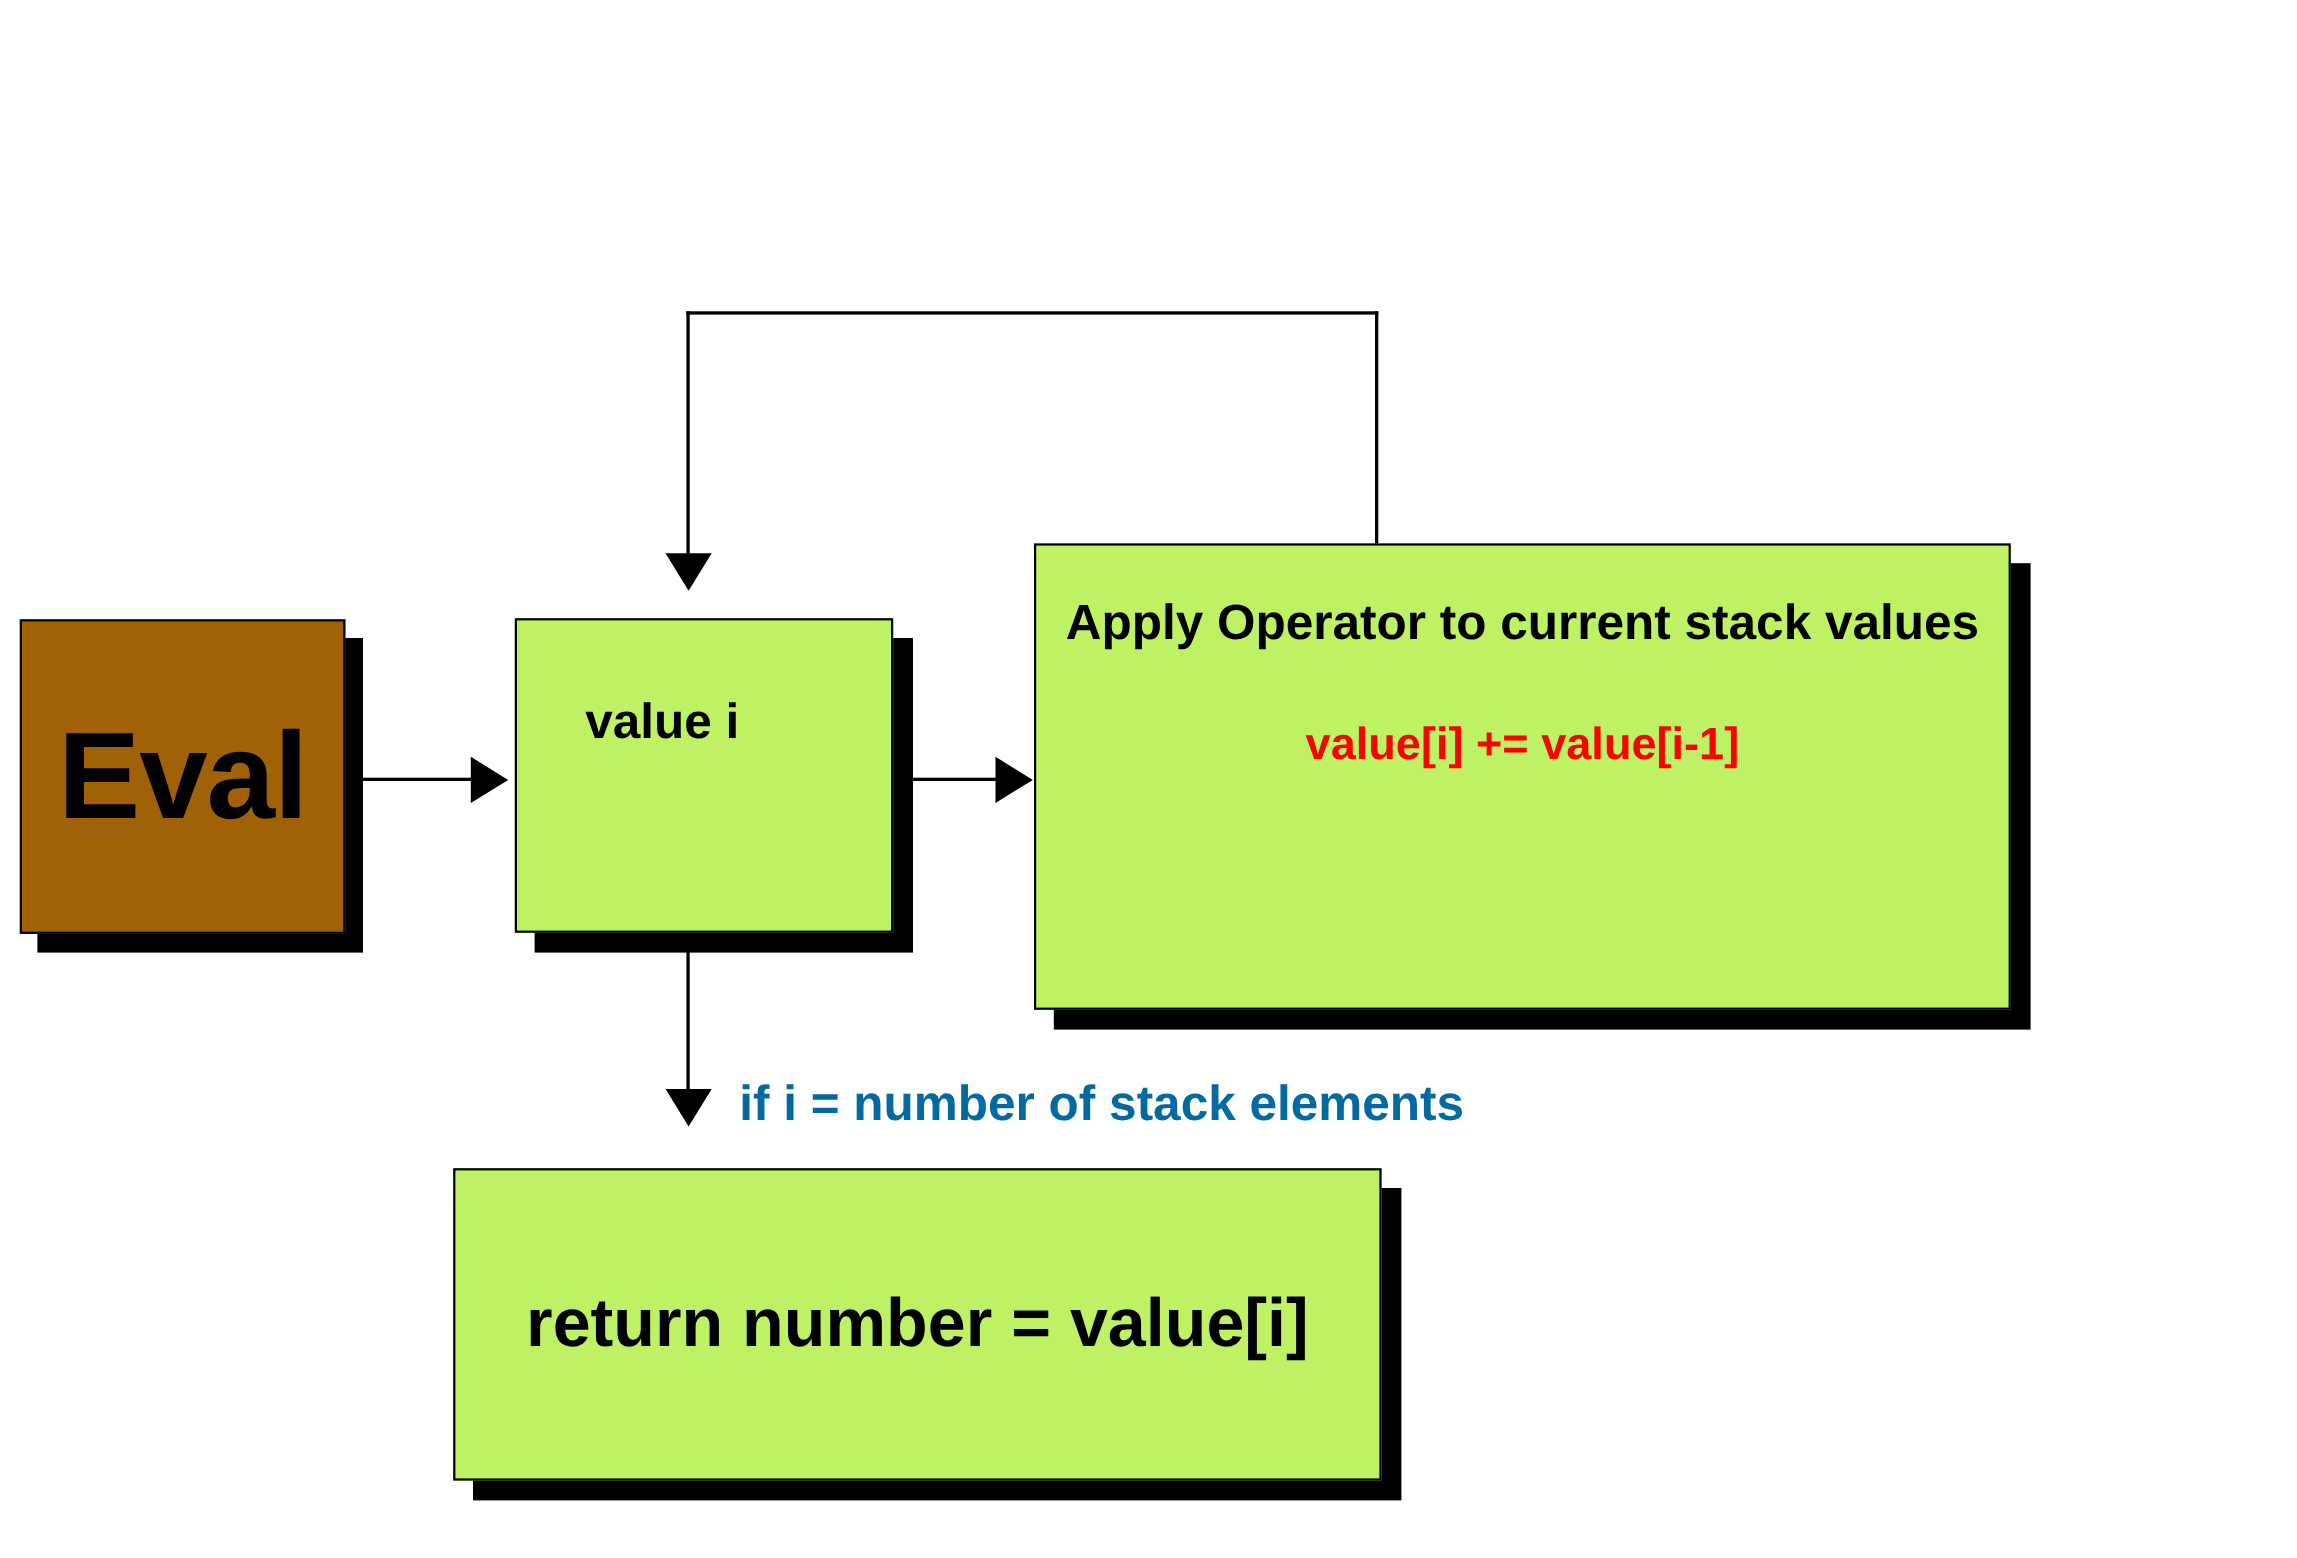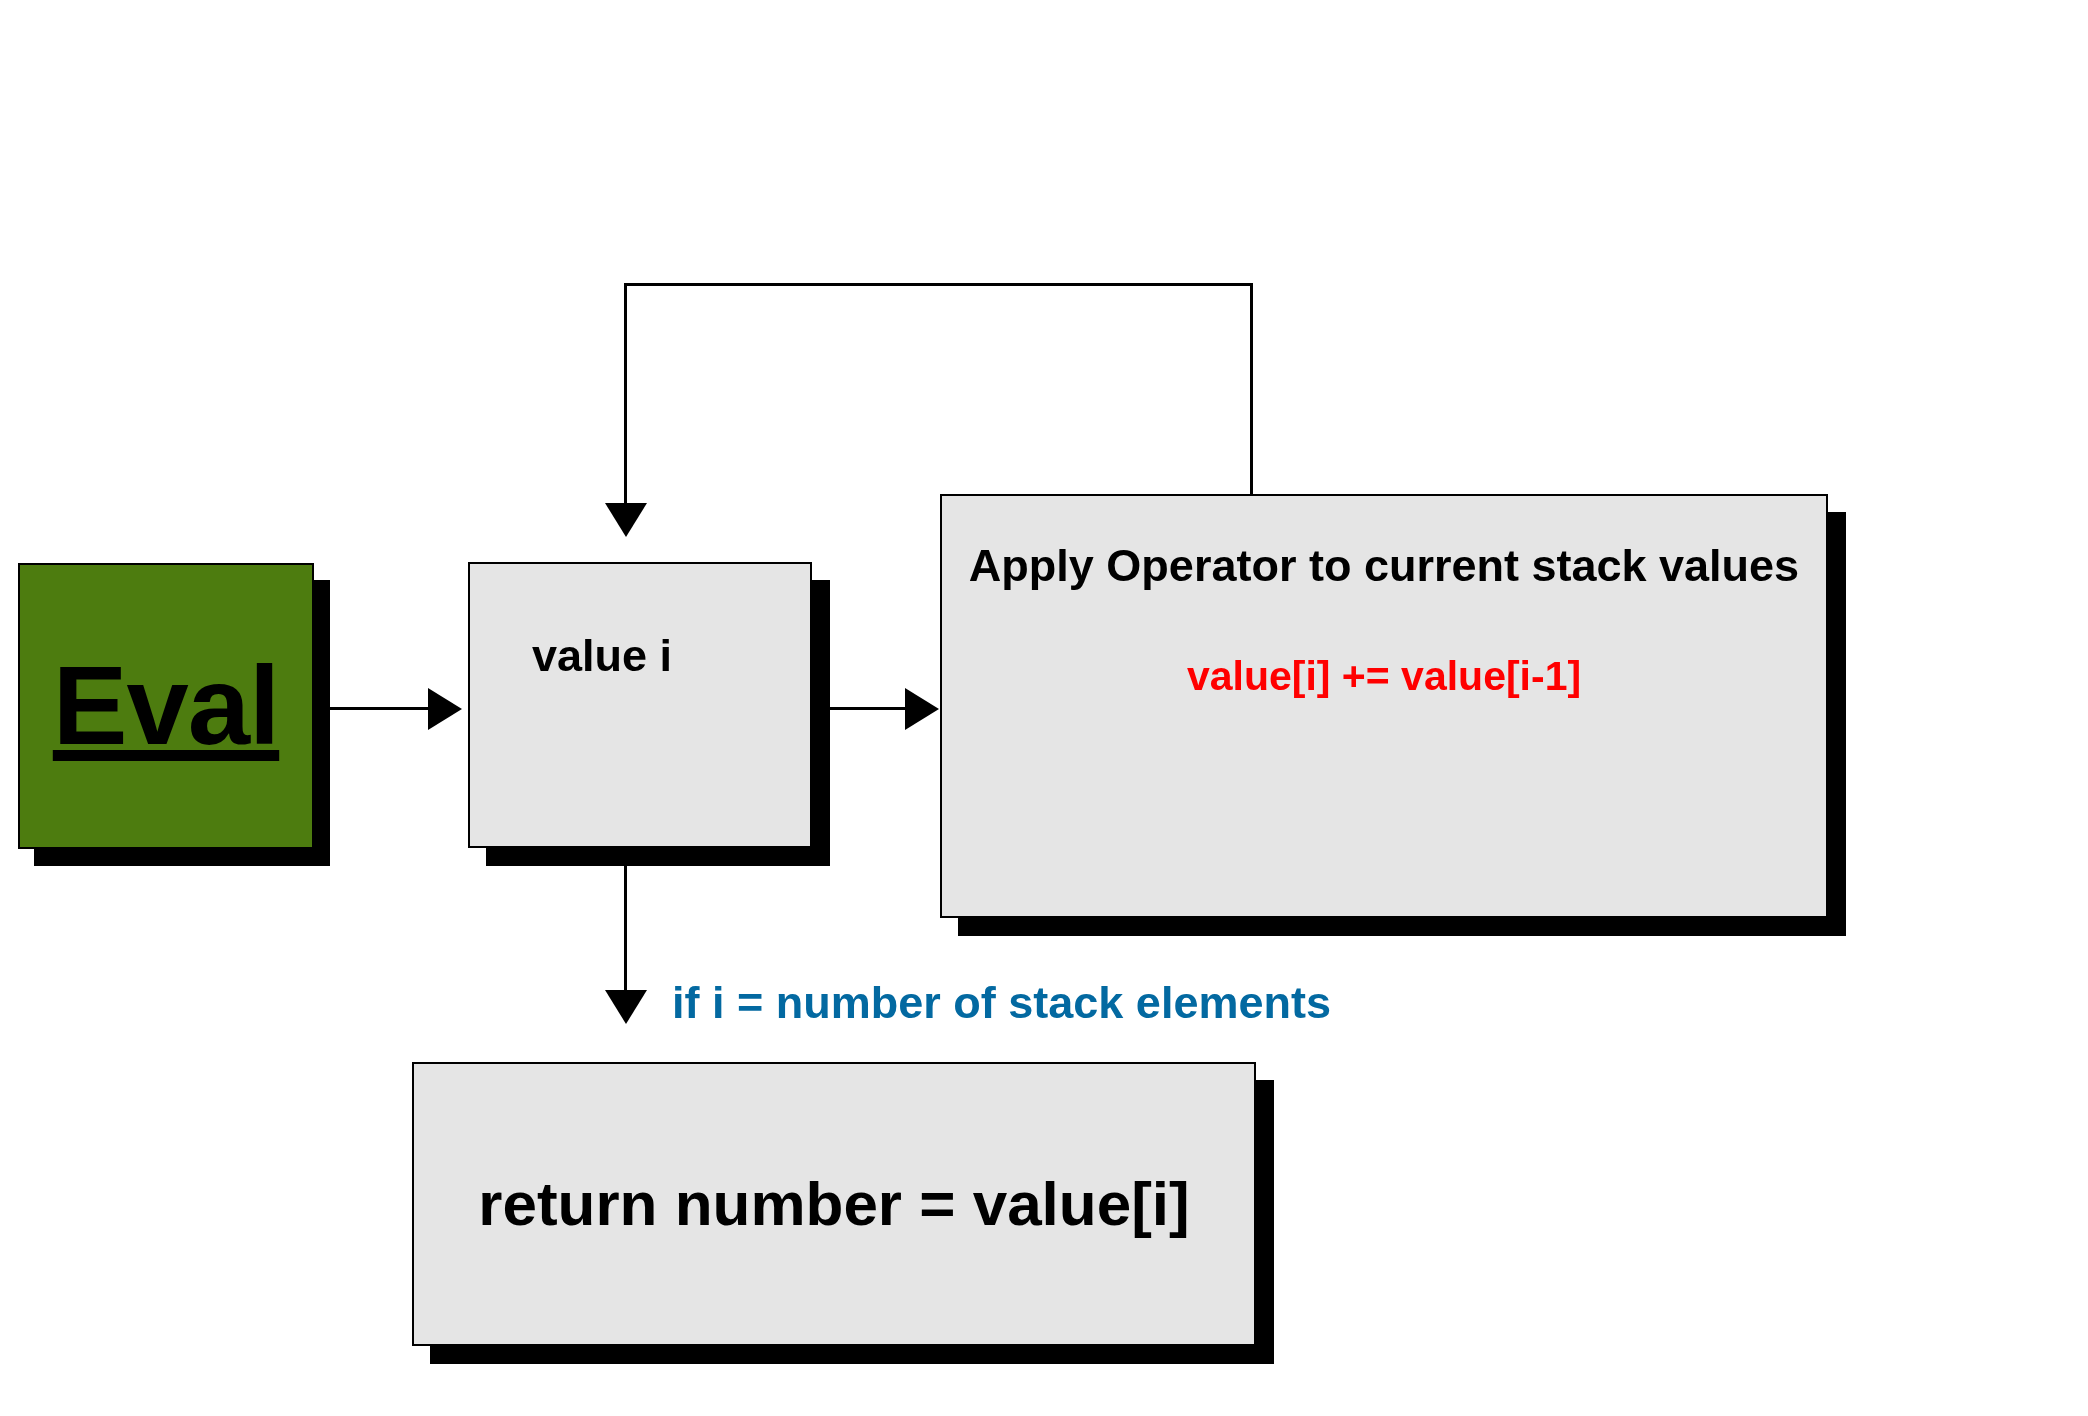--- a/index.html
+++ b/index.html
@@ -28,22 +28,22 @@
     justify-content: center;
     align-items: center;
     z-index: 3;
   }
   .shadow {
     position: absolute;
     background: #000000;
     z-index: 2;
   }
 
-  .node-grey { background: #e5e5e5; }
-  .node-tan  { background: #4d7c0f; text-decoration: underline; }
+  .node-grey { background: #bef264; }
+  .node-tan  { background: #a16207; }
 
   .node-line {
     font-weight: bold;
     color: #000000;
     white-space: nowrap;
     line-height: 1.05;
     text-align: center;
   }
 
   

